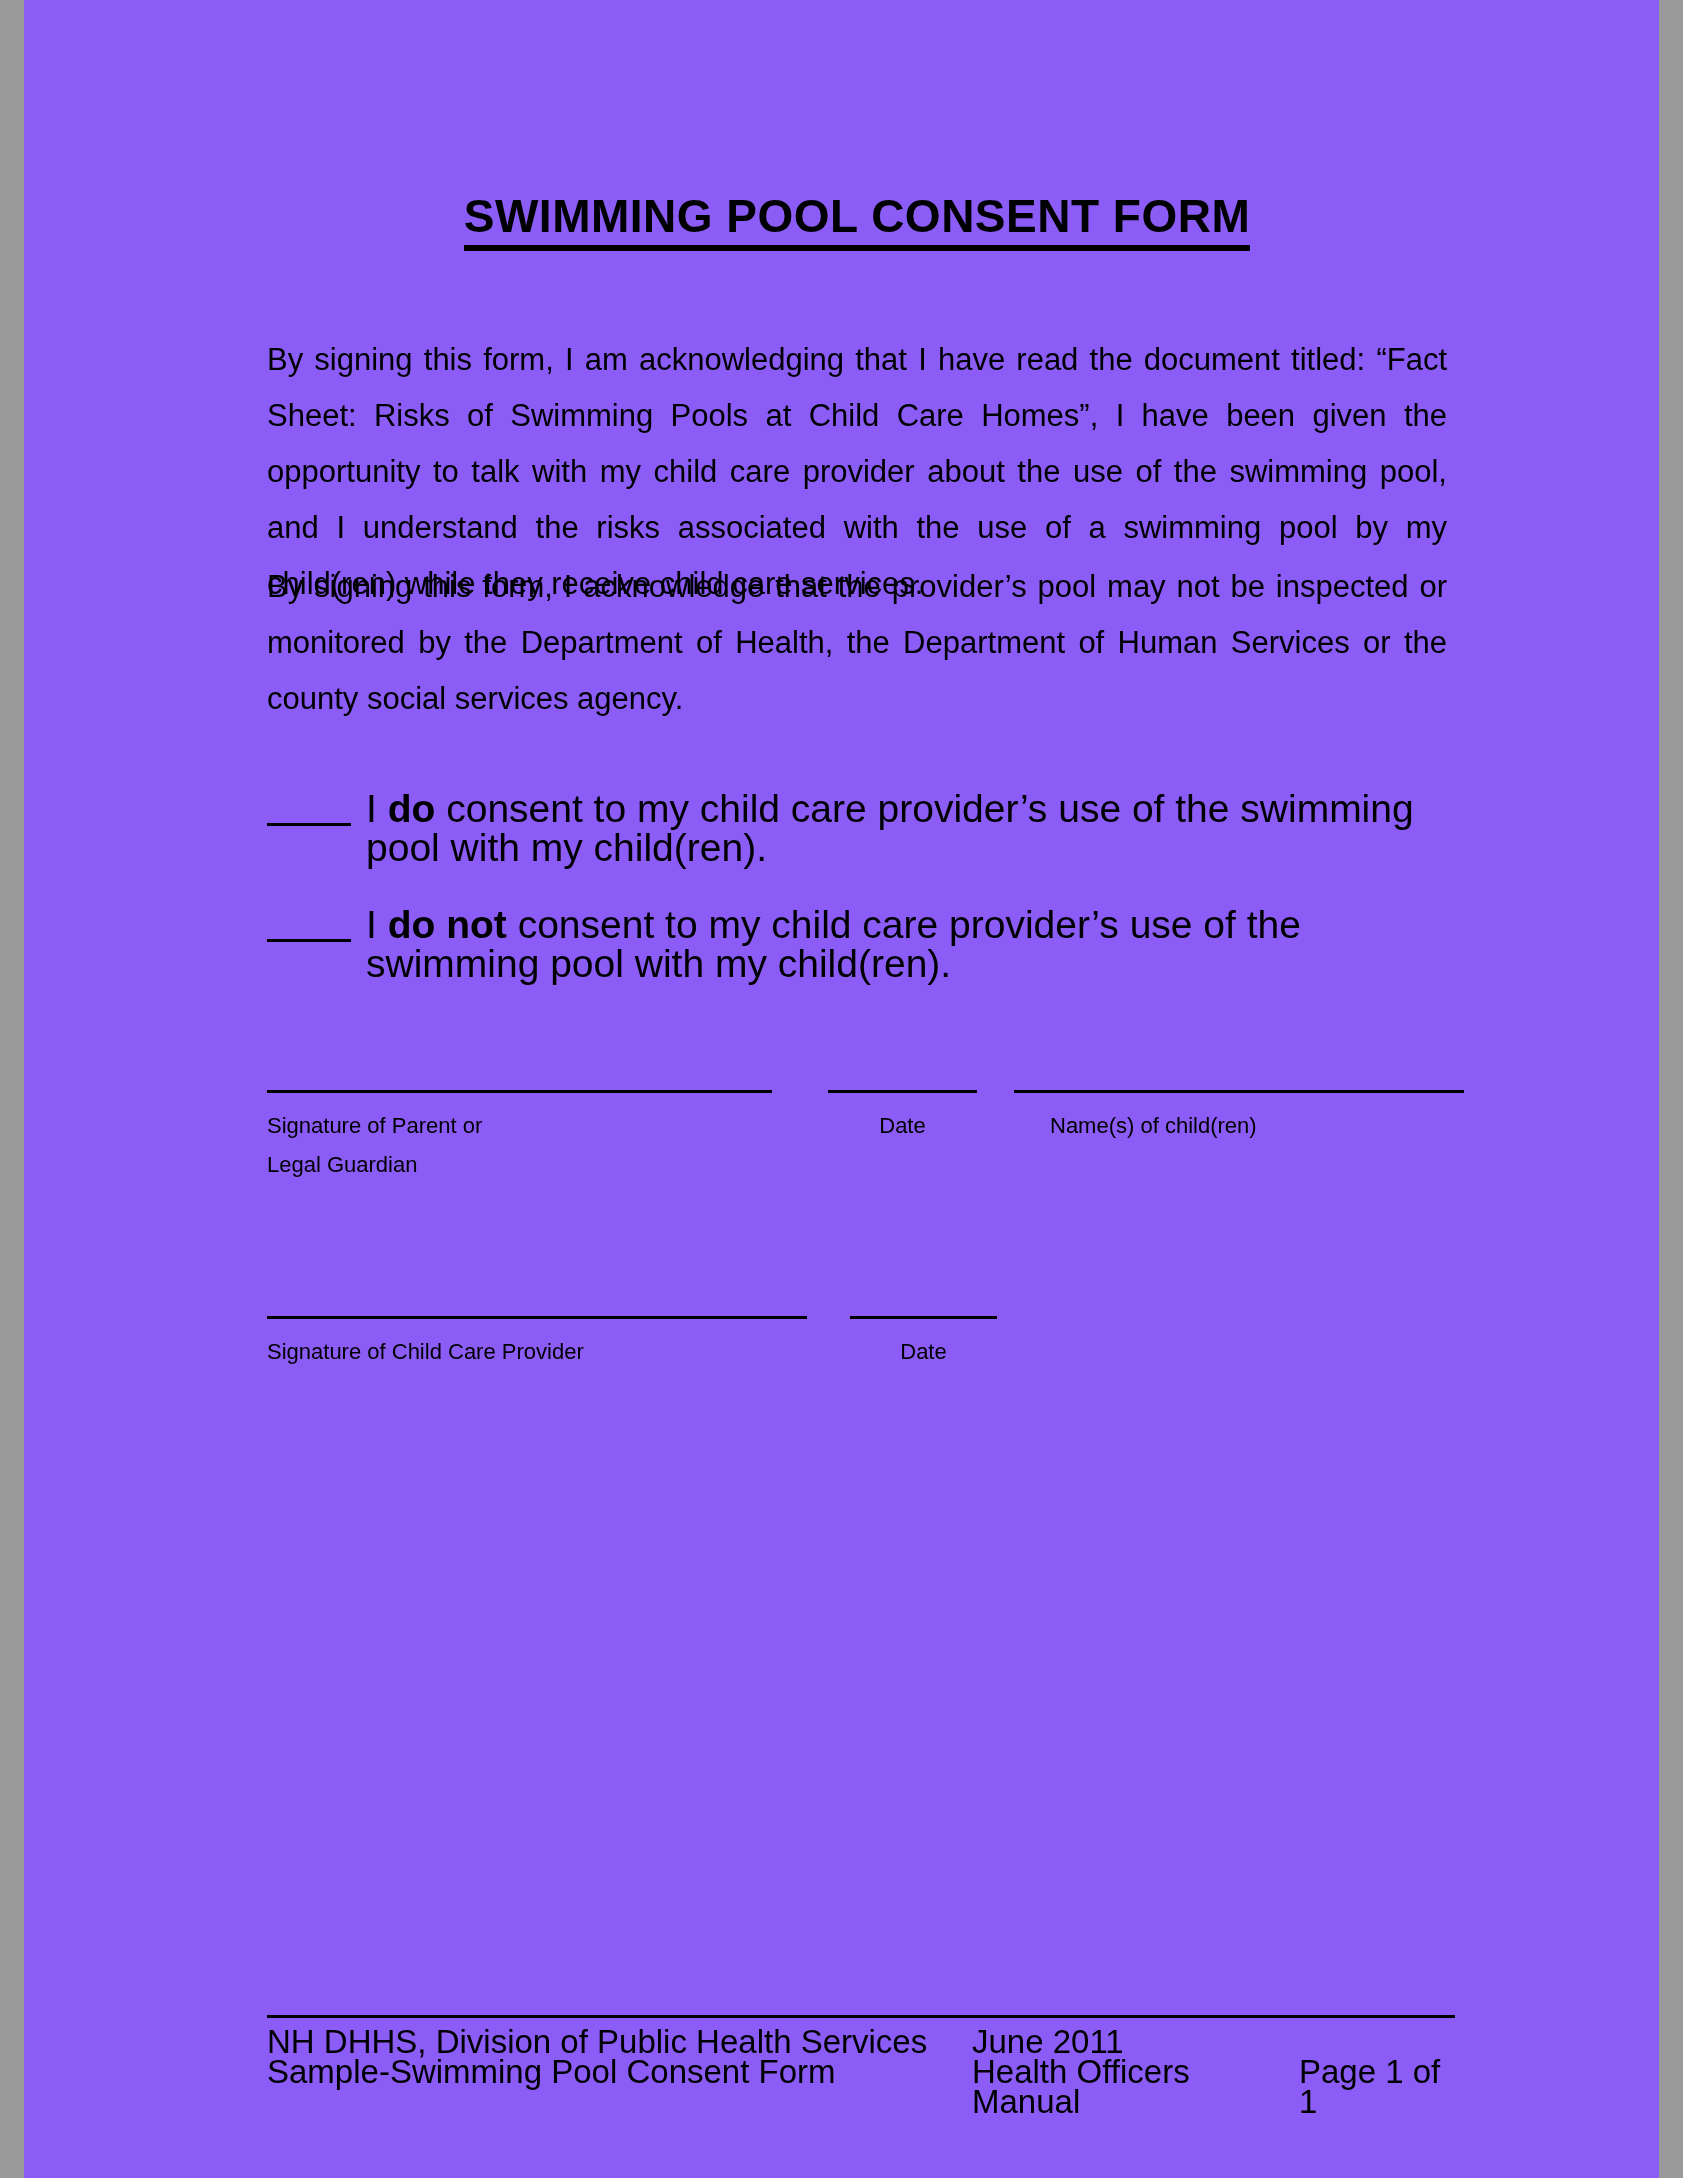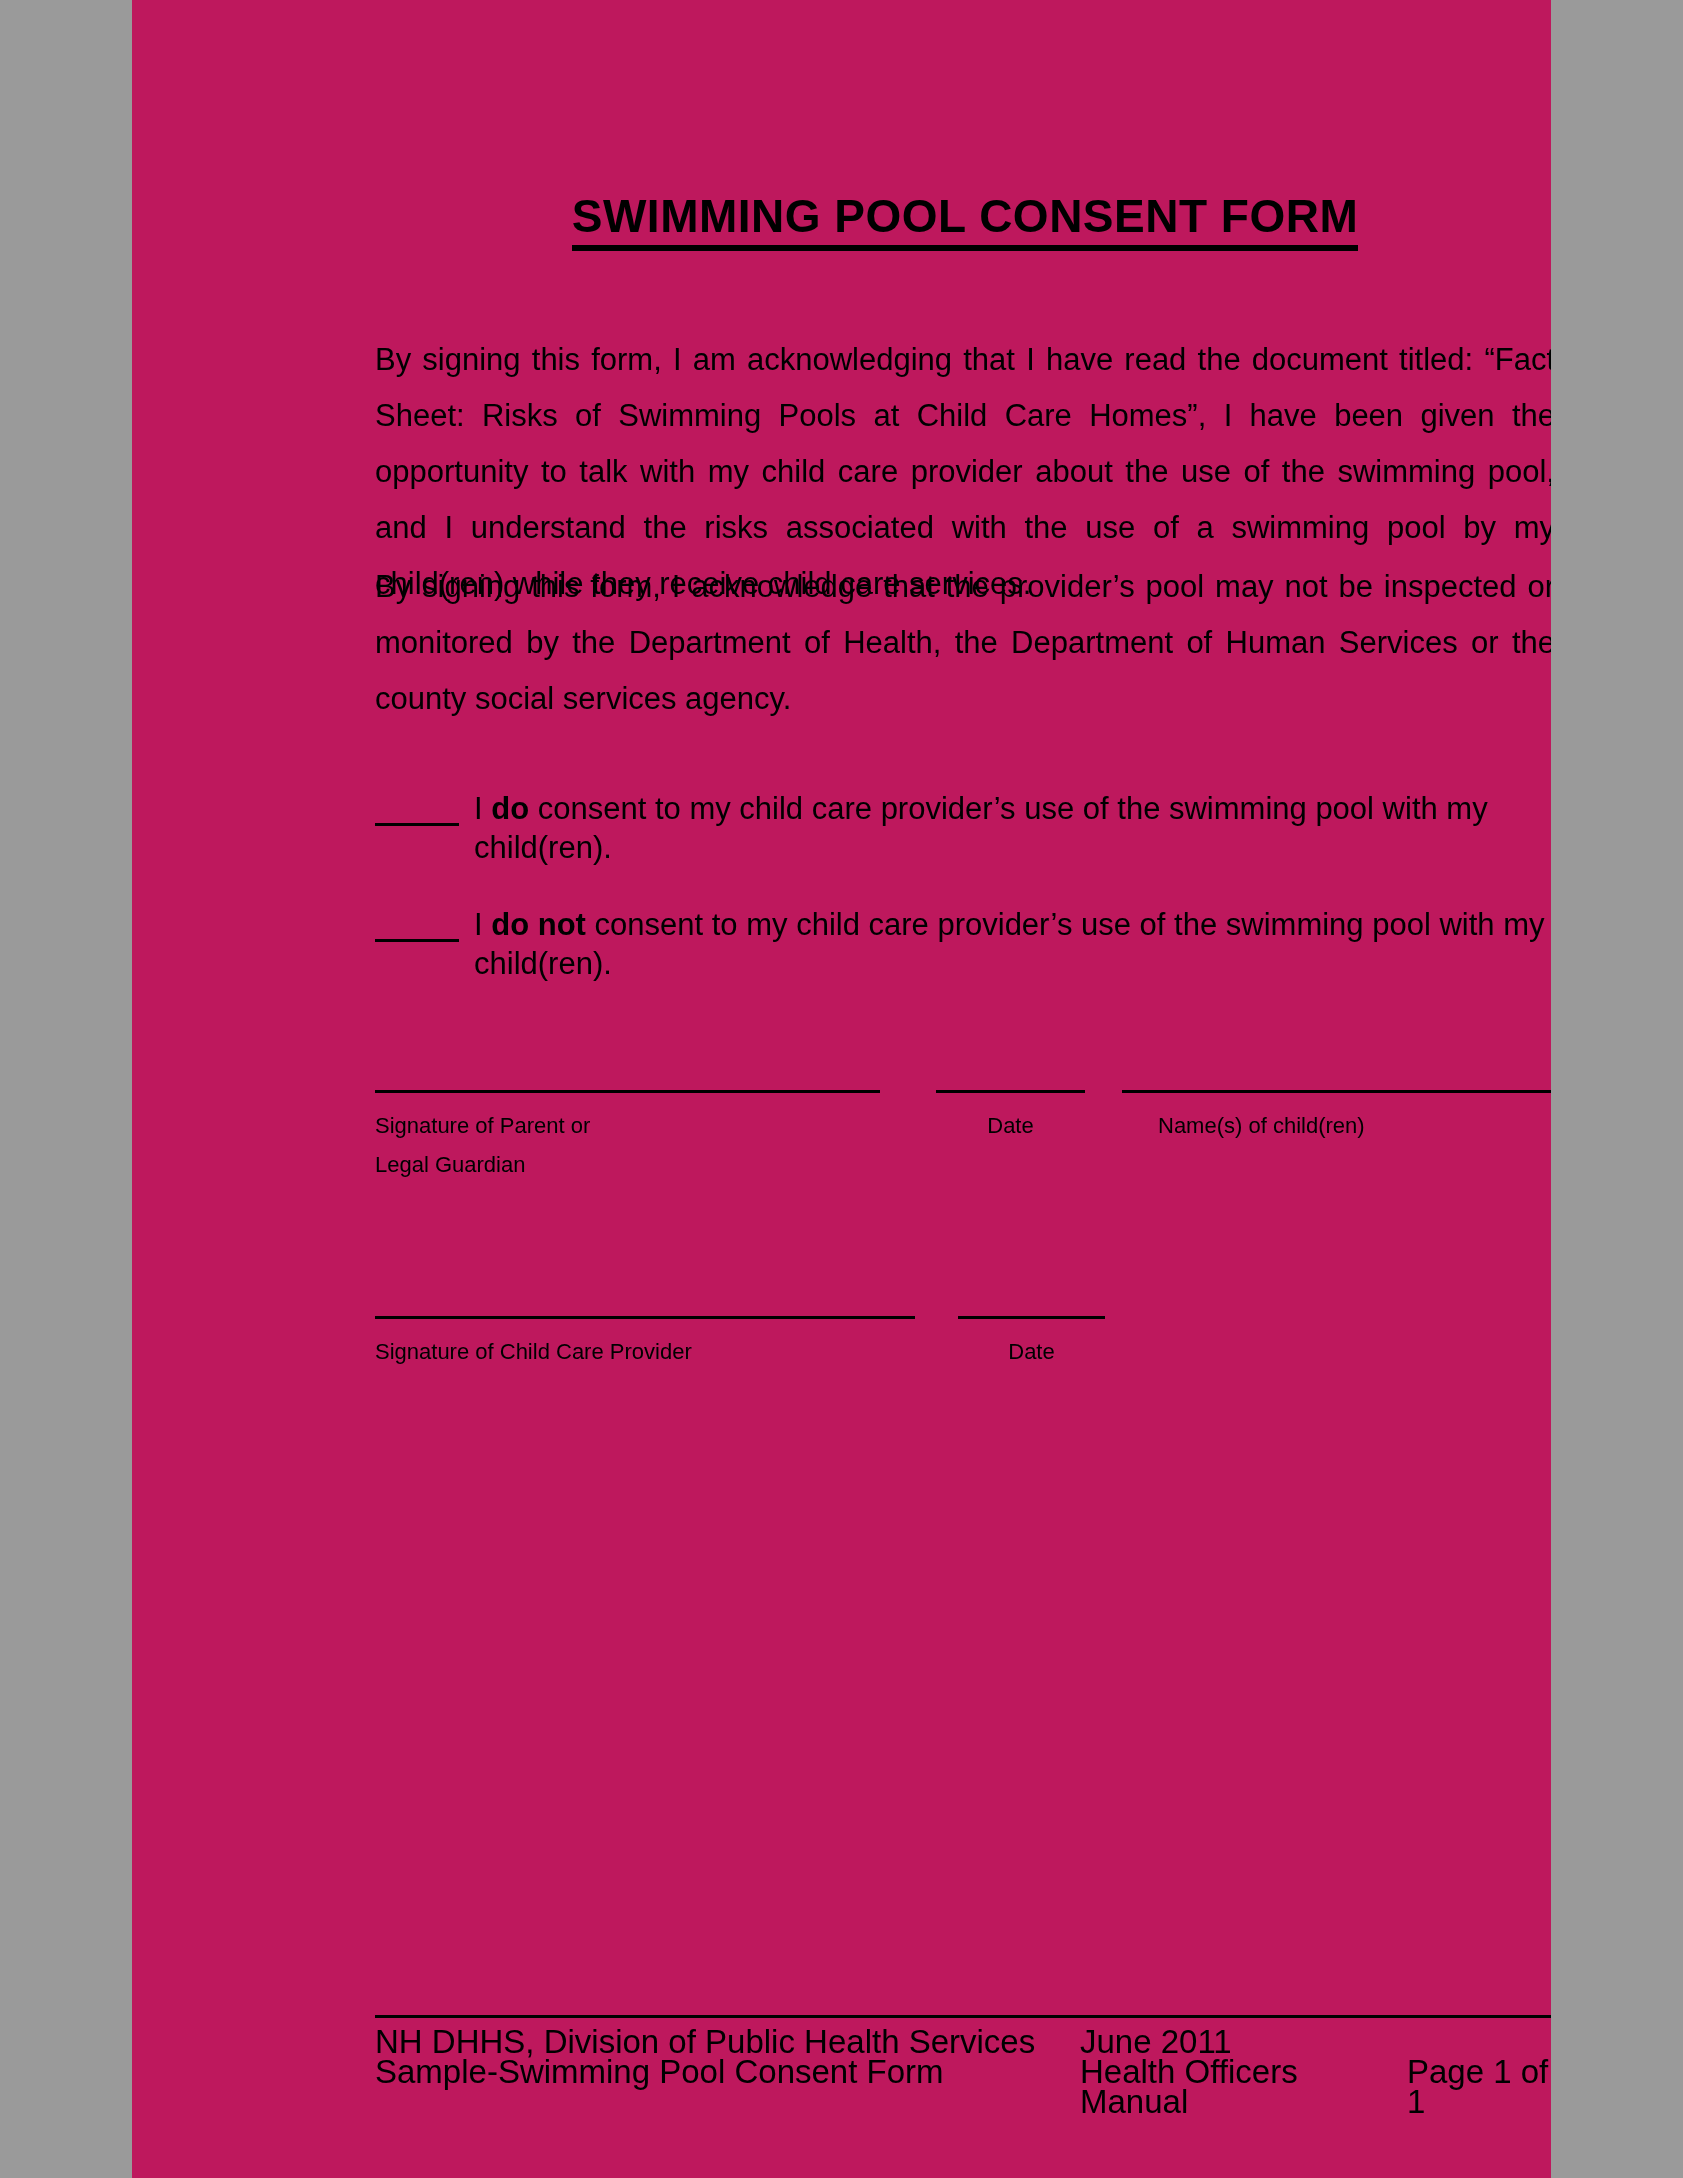--- a/index.html
+++ b/index.html
@@ -1,21 +1,21 @@
 <!DOCTYPE html>
 <html><head>
 <meta charset="utf-8">
 <style>
   * { margin: 0; padding: 0; box-sizing: border-box; }
   html, body { background: #9a9a9a; }
   .page {
     position: relative;
-    width: 1419px;
+    width: 1635px;
     height: 2178px;
-    background: #be185d;
+    background: #8b5cf6;
     color: #000000;
     font-family: "Liberation Sans", sans-serif;
     overflow: hidden;
     margin: 0 auto;
   }
   .abs { position: absolute; left: 243px; width: 1180px; }
 
   
   .title-wrap { top: 191px; text-align: center; }
   .title-text {
@@ -43,21 +43,21 @@
   .c2 { top: 905px; }
   .blank-line {
     flex: none;
     width: 84px;
     height: 37px;
     border-bottom: 3px solid #000;
     margin-right: 15px;
   }
   .consent-text {
     width: 1101px;
-    font-size: 31px;
+    font-size: 39px;
     line-height: 39px;
   }
 
   
   .sig-row { display: flex; align-items: flex-start; }
   .sig1 { top: 1090px; }
   .sig2 { top: 1316px; }
   .sig-col { flex: none; }
   .sig-line { border-top: 3px solid #000; height: 0; }
   .sig-label {

